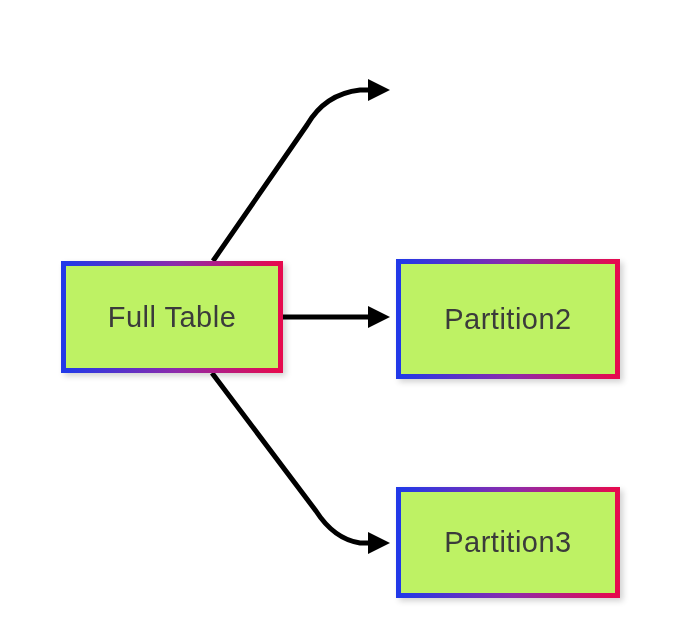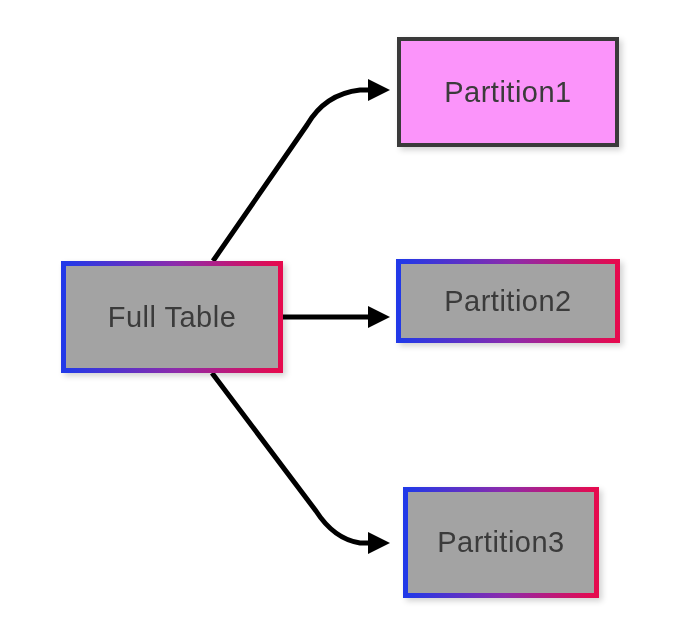--- a/index.html
+++ b/index.html
@@ -34,41 +34,41 @@
     stroke: var(--arrow, #000);
     stroke-width: 5;
     stroke-linejoin: round;
   }
   .arrowhead-shape { fill: var(--arrow, #000); }
   .node {
     position: absolute;
     display: flex;
     align-items: center;
     justify-content: center;
-    background: #a3a3a3;
+    background: #bef264;
     color: var(--text, #3b3b3b);
     font-size: 29px;
     letter-spacing: 0.5px;
     box-shadow: 3px 3px 6px rgba(0,0,0,0.18);
   }
   .node-gradient {
     border: 5px solid;
     border-image: linear-gradient(90deg,
       var(--gradient-start, #2139e8) 0%,
       var(--gradient-mid, #8d2bab) 52%,
       var(--gradient-end, #e60a4e) 100%) 1;
   }
   .node-highlight {
     border: 4px solid var(--partition1-border, #3a3a3a);
     background: var(--partition1-fill, #fb94fa);
   }
   #node-full-table { left: 61px;  top: 261px; width: 222px; height: 112px; }
   #node-partition1 { left: 397px; top: 37px;  width: 222px; height: 110px; }
-  #node-partition2 { left: 396px; top: 259px; width: 224px; height: 84px; }
-  #node-partition3 { left: 396px; top: 487px; width: 196px; height: 111px; margin-left: 7px; }
+  #node-partition2 { left: 396px; top: 259px; width: 224px; height: 120px; }
+  #node-partition3 { left: 396px; top: 487px; width: 224px; height: 111px; }
   .watermark {
     position: absolute;
     right: 6px;
     bottom: 7px;
     font-size: 13px;
     color: var(--watermark, #c4c4c4);
   }
 </style>
 </head>
 <body>
@@ -83,23 +83,20 @@
     </defs>
     <path class="edge" marker-end="url(#arrowhead)" d="M213,261 L307,125 Q325,94 360,90 L368,90"></path>
     <path class="edge" marker-end="url(#arrowhead)" d="M283,317 L368,317"></path>
     <path class="edge" marker-end="url(#arrowhead)" d="M212,373 L316,511 Q334,539 360,543 L368,543"></path>
   </svg>
 
   <div class="node node-gradient" id="node-full-table">
     <span class="node-label">Full Table</span>
   </div>
 
-  <div class="node node-highlight" id="node-partition1">
-    <span class="node-label">Partition1</span>
-  </div>
 
   <div class="node node-gradient" id="node-partition2">
     <span class="node-label">Partition2</span>
   </div>
 
   <div class="node node-gradient" id="node-partition3">
     <span class="node-label">Partition3</span>
   </div>
 
 

